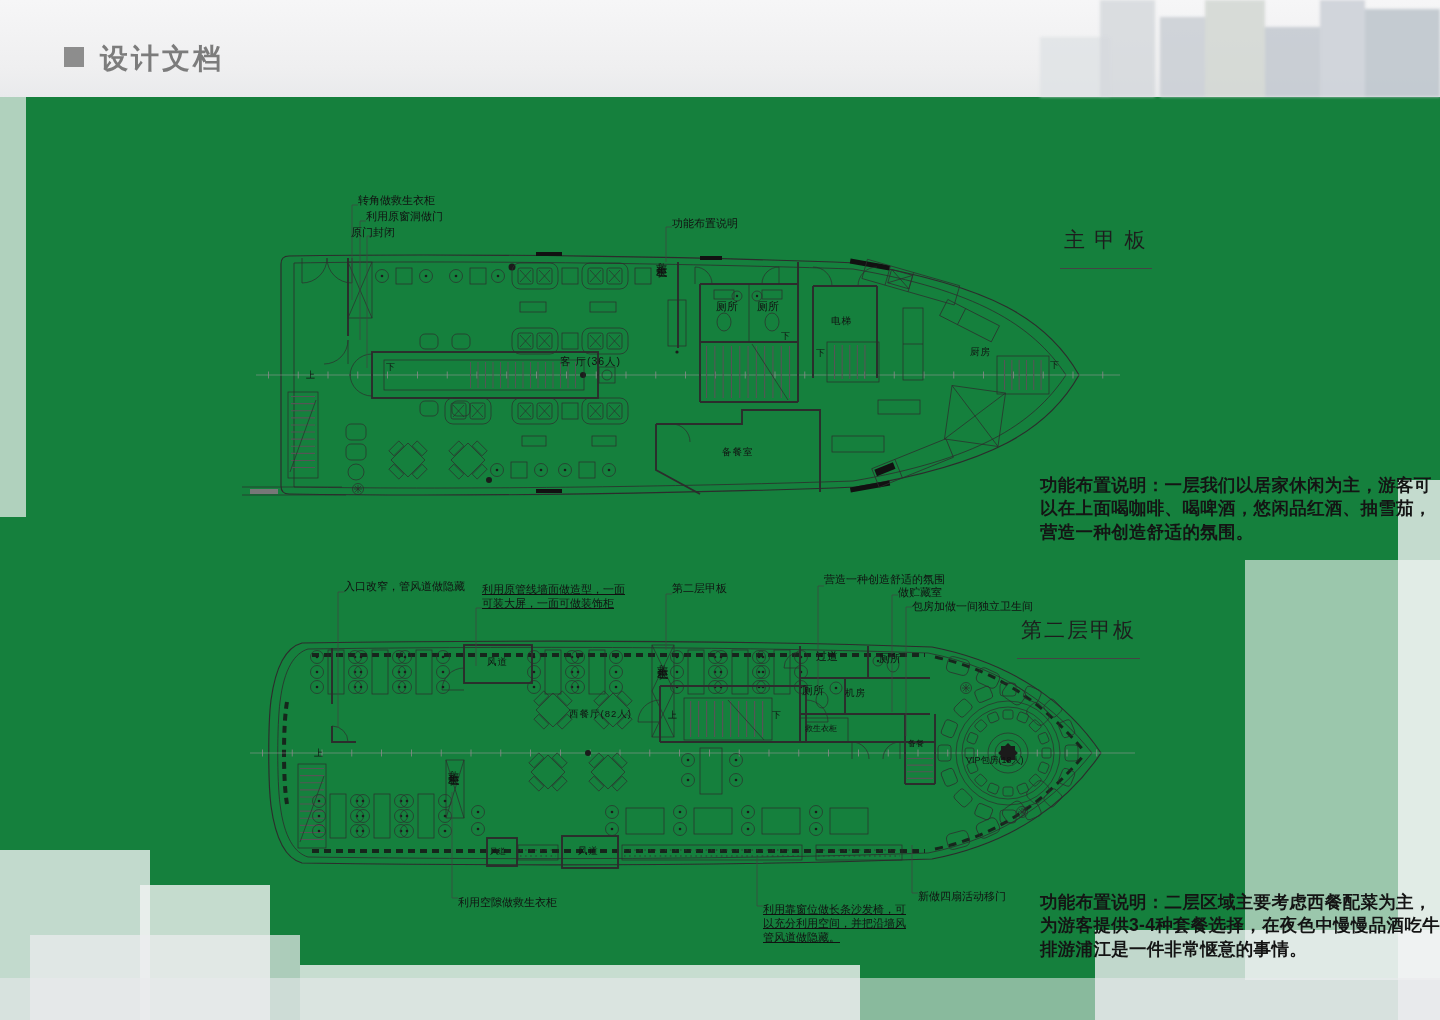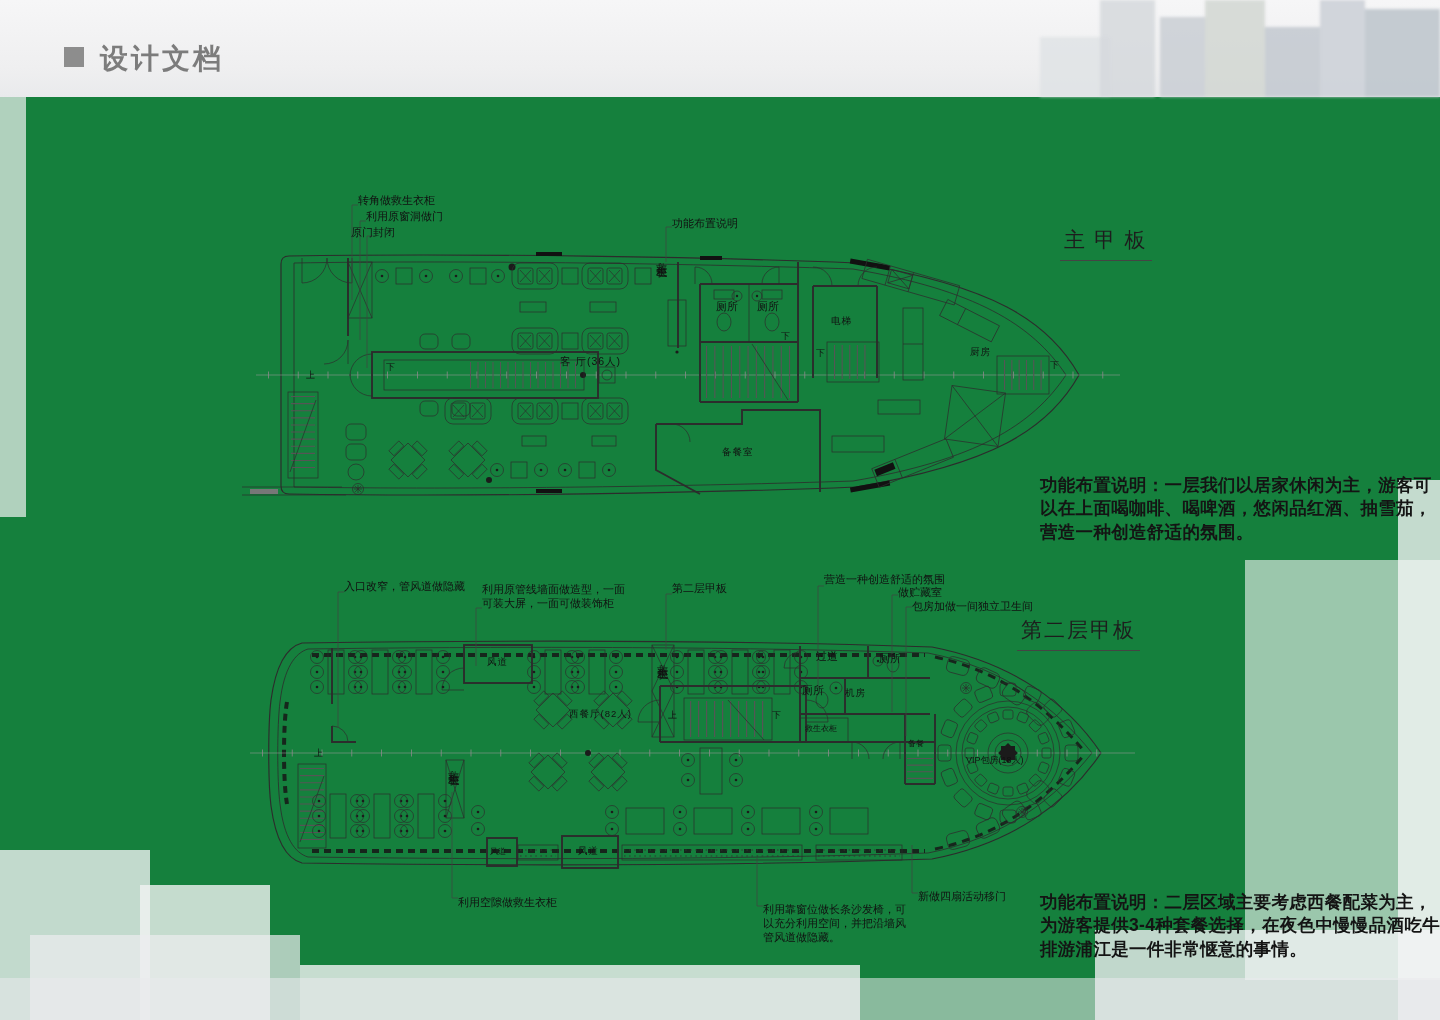--- a/index.html
+++ b/index.html
@@ -31,28 +31,28 @@
   .plans .trn{stroke:#555;stroke-width:26;stroke-dasharray:1.1 5.5;}
   .plans .hatch{stroke:#161616;stroke-width:4;stroke-dasharray:7 5;opacity:.85;}
   .plans .hatch2{stroke:#161616;stroke-width:3;stroke-dasharray:8 6;opacity:.85;}
   .plans .dotln{stroke:#333;stroke-width:1.2;stroke-dasharray:1.5 3.6;}
   .plans .ld{stroke:#444;stroke-width:.7;}
   .plans .fill{fill:#1b1b1b;stroke:none;}
   .plans .fillg{fill:#777;stroke:none;}
   .plans .wf{fill:#111;stroke:none;}
   
   .lb{position:absolute;font-size:11px;line-height:1.25;color:#111;white-space:nowrap;}
-  .lb.pre{white-space:pre-line;}
+  .lb.pre{white-space:pre-line;text-decoration:underline;}
   .lb.v{writing-mode:vertical-rl;text-orientation:upright;letter-spacing:1.5px;}
   .lb.room{font-size:9.5px;letter-spacing:1px;}
   .lb.big{font-size:10.5px;letter-spacing:1px;}
   .lb.s8{font-size:8px;}
   .lb.mk{font-size:9px;}
   .decktitle{position:absolute;font-family:"Liberation Serif",serif;font-size:21px;color:#1d1d1d;
-             border-bottom:1px solid #444;padding:0 4px 6px 4px;letter-spacing:2px;white-space:nowrap;}
+             border-bottom:1px solid #444;padding:0 4px 14px 4px;letter-spacing:2px;white-space:nowrap;}
   .note{position:absolute;font-weight:700;font-size:17.5px;line-height:1.34;color:#141414;letter-spacing:.3px;}
 </style>
 </head>
 <body>
 
 <div class="page">
 
   <div>
     <div class="wm" style="left:0;top:97px;width:26px;height:420px;background:#f2f3f4;opacity:.7"></div>
     <div class="wm" style="left:0;top:850px;width:150px;height:170px;background:#eef0f1;opacity:.8"></div>

